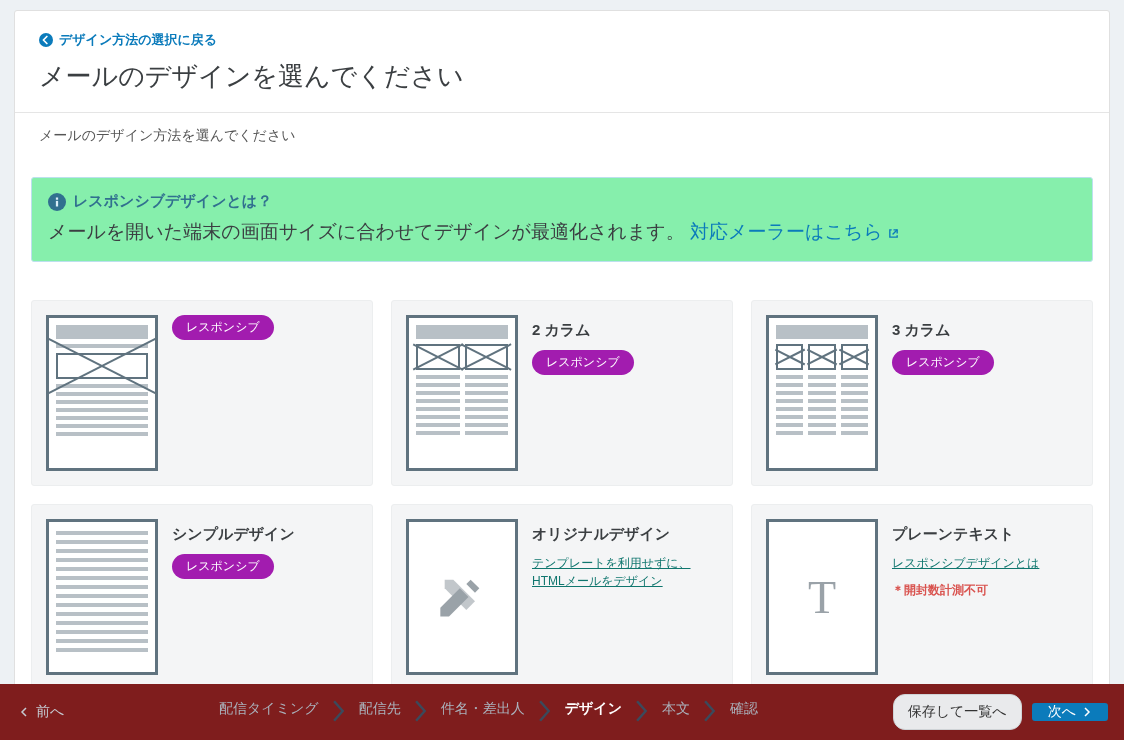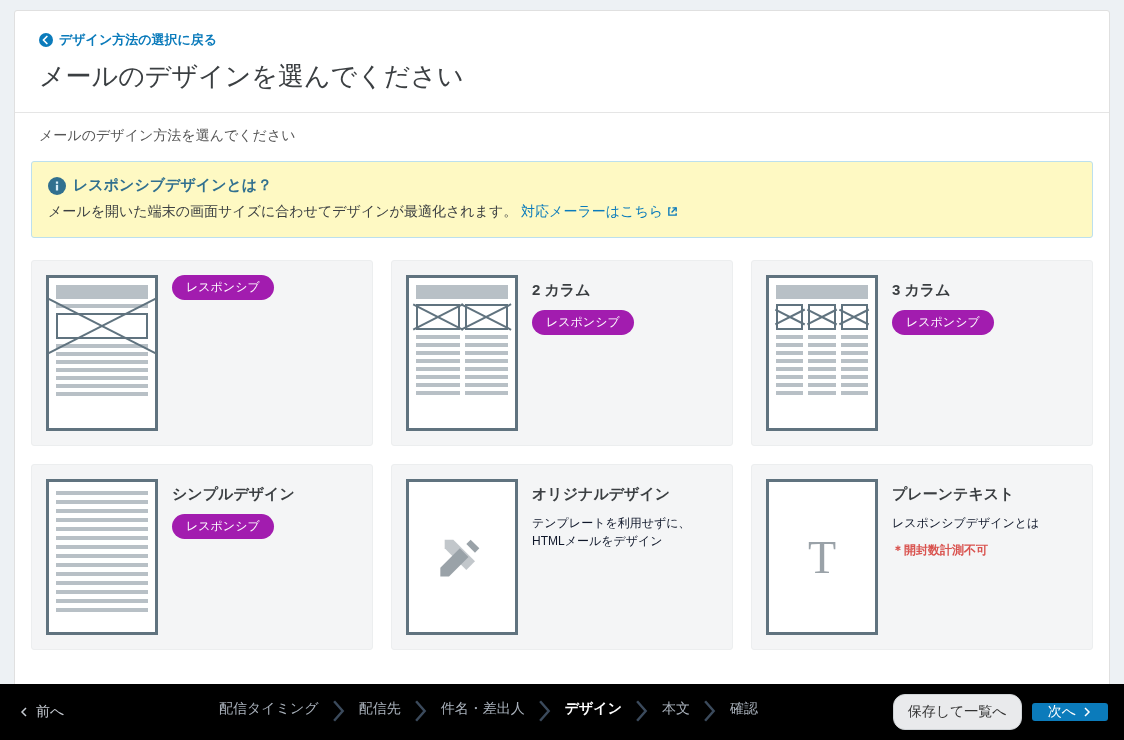--- a/index.html
+++ b/index.html
@@ -35,37 +35,37 @@
   color: #3b3f42;
   padding: 10px 24px 18px 24px;
   border-bottom: 1px solid #e5e5e5;
 }
 .subtitle {
   color: #555;
   font-size: 14px;
   padding: 14px 24px 16px 24px;
 }
 .info-box {
-  margin: 0 16px;
-  background: #fef9c3;
+  margin: 16px 16px;
+  background: #86efac;
   border: 1px solid #bce0ee;
   border-radius: 3px;
   padding: 14px 24px 16px 16px;
 }
 .info-title {
   display: flex;
   align-items: center;
   gap: 7px;
   color: #31708f;
   font-weight: bold;
   font-size: 15px;
   margin-bottom: 8px;
 }
 .info-title svg { width: 18px; height: 18px; }
-.info-desc { font-size: 14px; color: #3b3f42; }
+.info-desc { font-size: 19px; color: #3b3f42; }
 .info-desc .link { color: #0b7bbb; }
 .info-desc .link svg { width: 11px; height: 11px; vertical-align: -1px; }
 .cards {
   display: grid;
   grid-template-columns: repeat(3, 1fr);
   gap: 18px;
   padding: 22px 16px 16px 16px;
 }
 .card {
   background: #f4f5f6;
@@ -101,25 +101,25 @@
 .thumb .colgroup { display: flex; gap: 5px; flex:1; }
 .thumb .col { flex:1; display:flex; flex-direction:column; gap:4px; }
 .thumb.lines-only { gap: 5px; padding-top:9px; }
 .thumb.lines-only .line { height: 4px; }
 .thumb.center-icon { align-items: center; justify-content: center; color:#9aa2a8; }
 .thumb.center-icon svg { width:52px; height:52px; }
 .thumb.center-icon .bigT { font-family: Georgia, serif; font-size: 46px; color:#9aa2a8; }
 .card .meta { flex: 1; }
 .card .name { font-weight: bold; color: #3b3f42; font-size: 15px; margin-bottom: 10px; margin-top: 6px; }
 .badge { display: inline-block; background: #a21caf; color: #fff; font-size: 12px; padding: 4px 14px; border-radius: 14px; }
-.card .desc { font-size: 12px; color: #0f172a; margin-top: 6px; line-height: 1.5; }
+.card .desc { font-size: 12px; color: #0f766e; margin-top: 6px; line-height: 1.5; text-decoration: underline; }
 .card .warn { color: #d9534f; font-weight: bold; font-size: 12px; margin-top: 10px; }
 .bottom-bar {
   position: absolute; bottom: 0; left: 0; right: 0;
-  height: 56px; background: #000000;
+  height: 56px; background: #7f1d1d;
   display: flex; align-items: center;
   color: #c5cad1; font-size: 14px;
 }
 .bottom-bar .prev {
   display: flex; align-items: center; gap: 6px;
   padding: 0 20px; cursor: pointer; color: #c5cad1;
 }
 .bottom-bar .steps { display:flex; flex:1; justify-content:center; gap: 12px; }
 .step { color: #aab2bc; font-size: 14px; }
 .step.active { color: #fff; font-weight: bold; }

